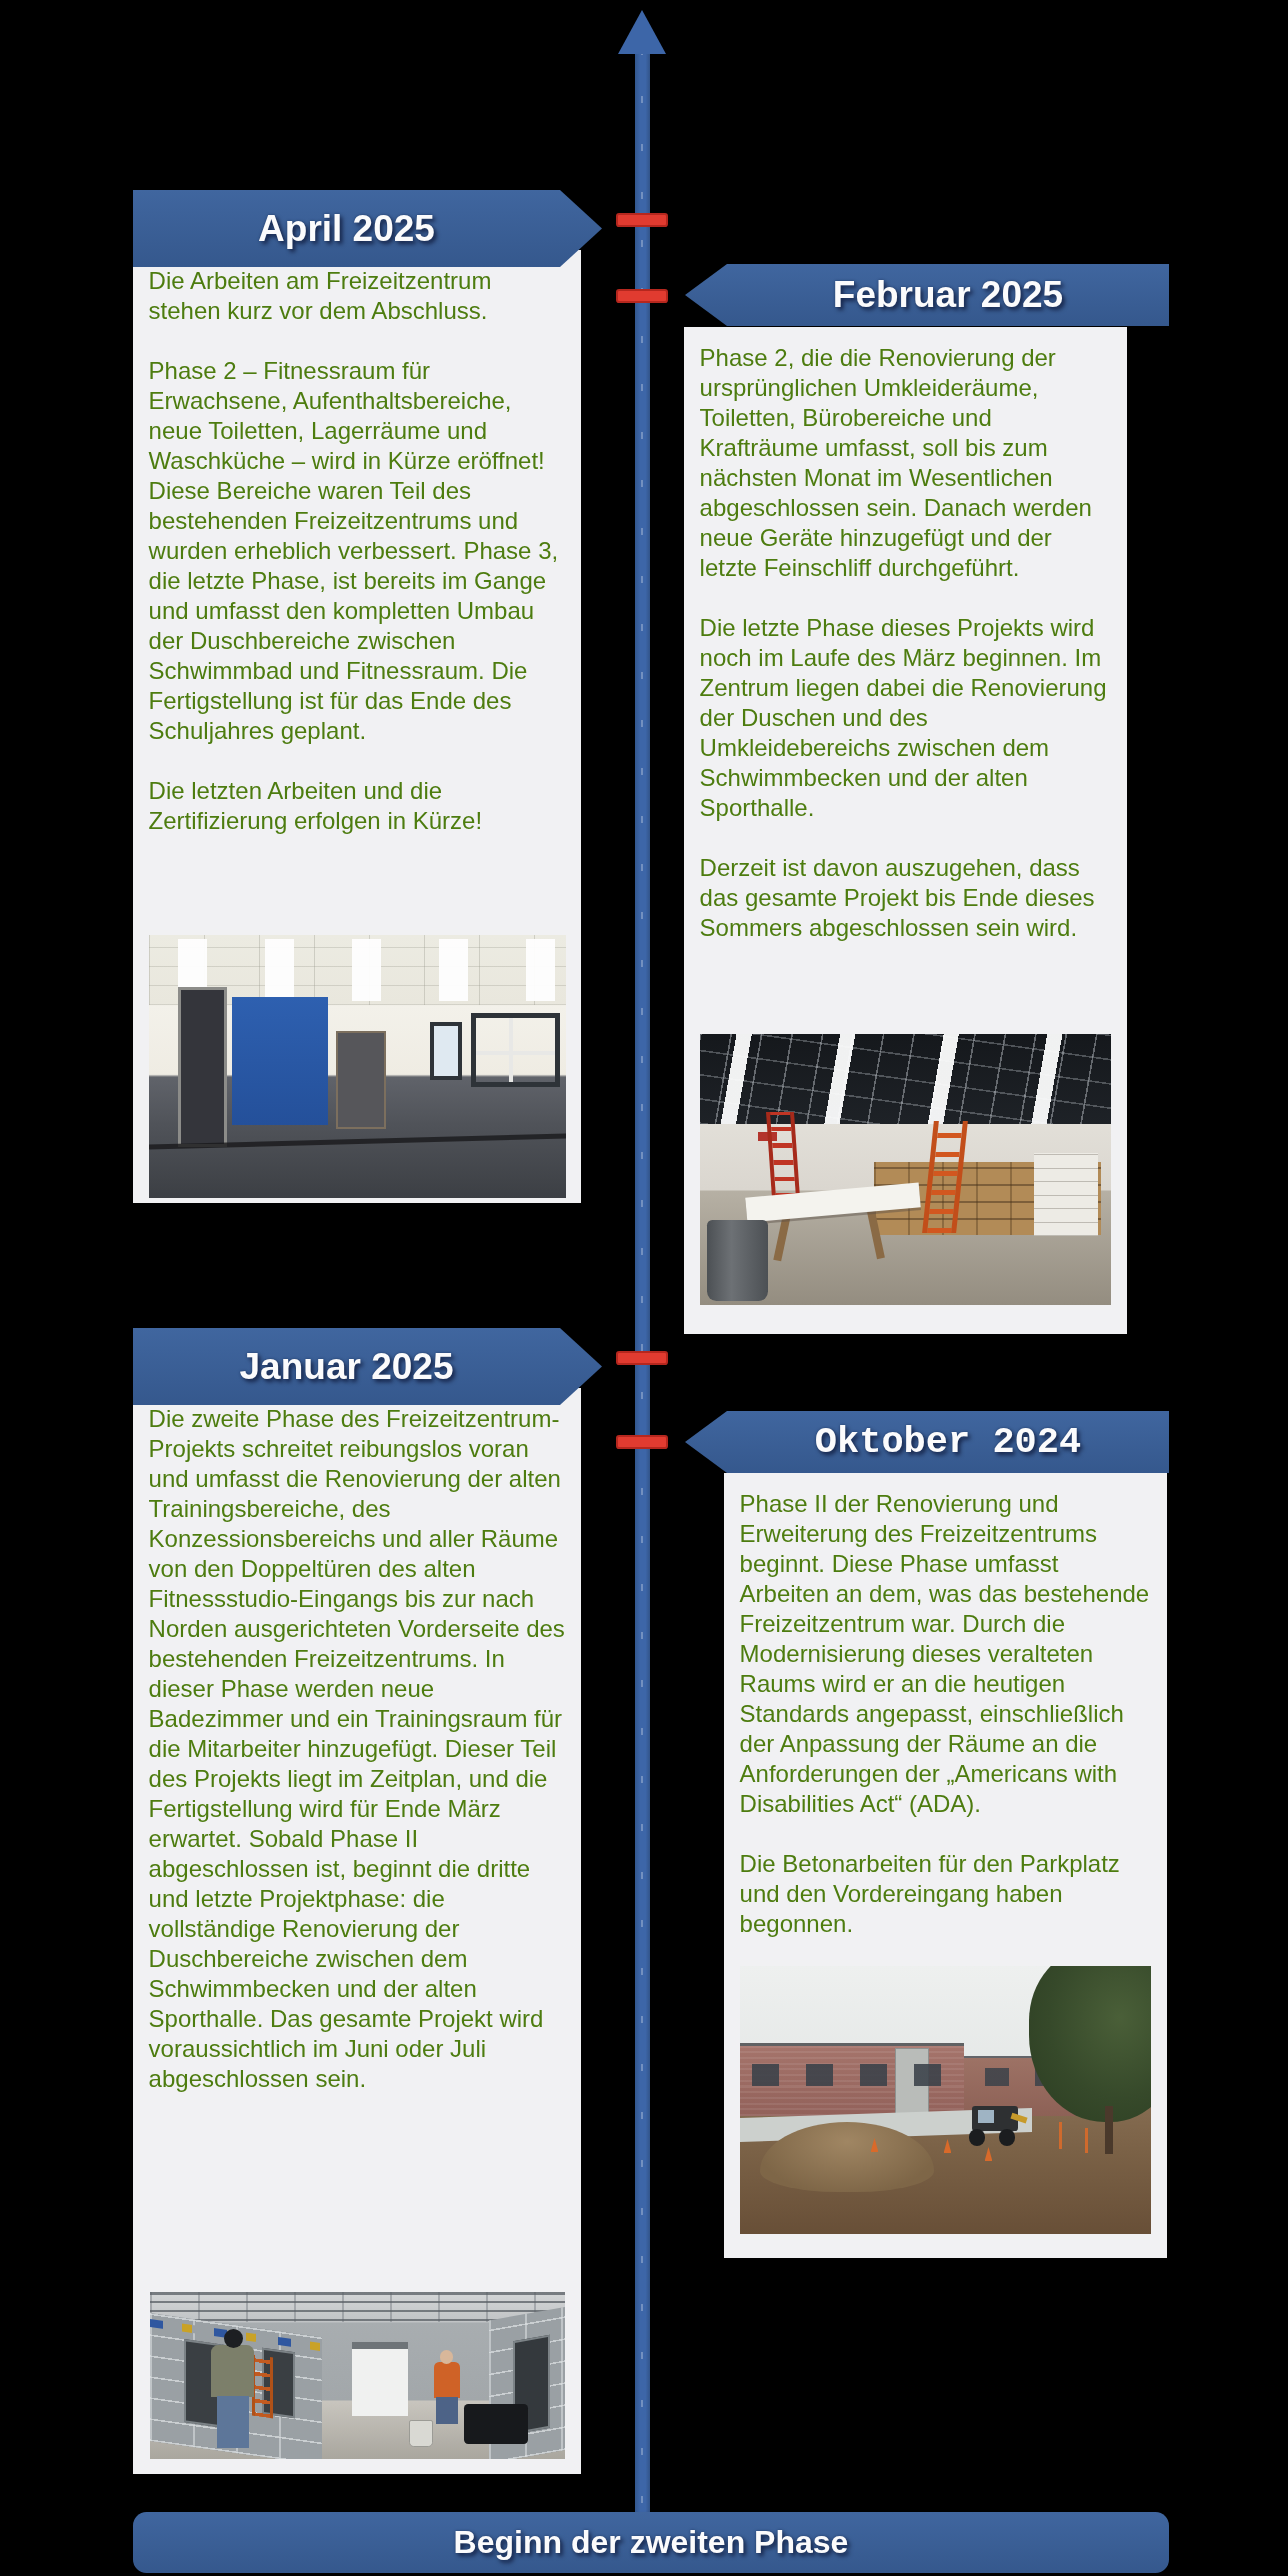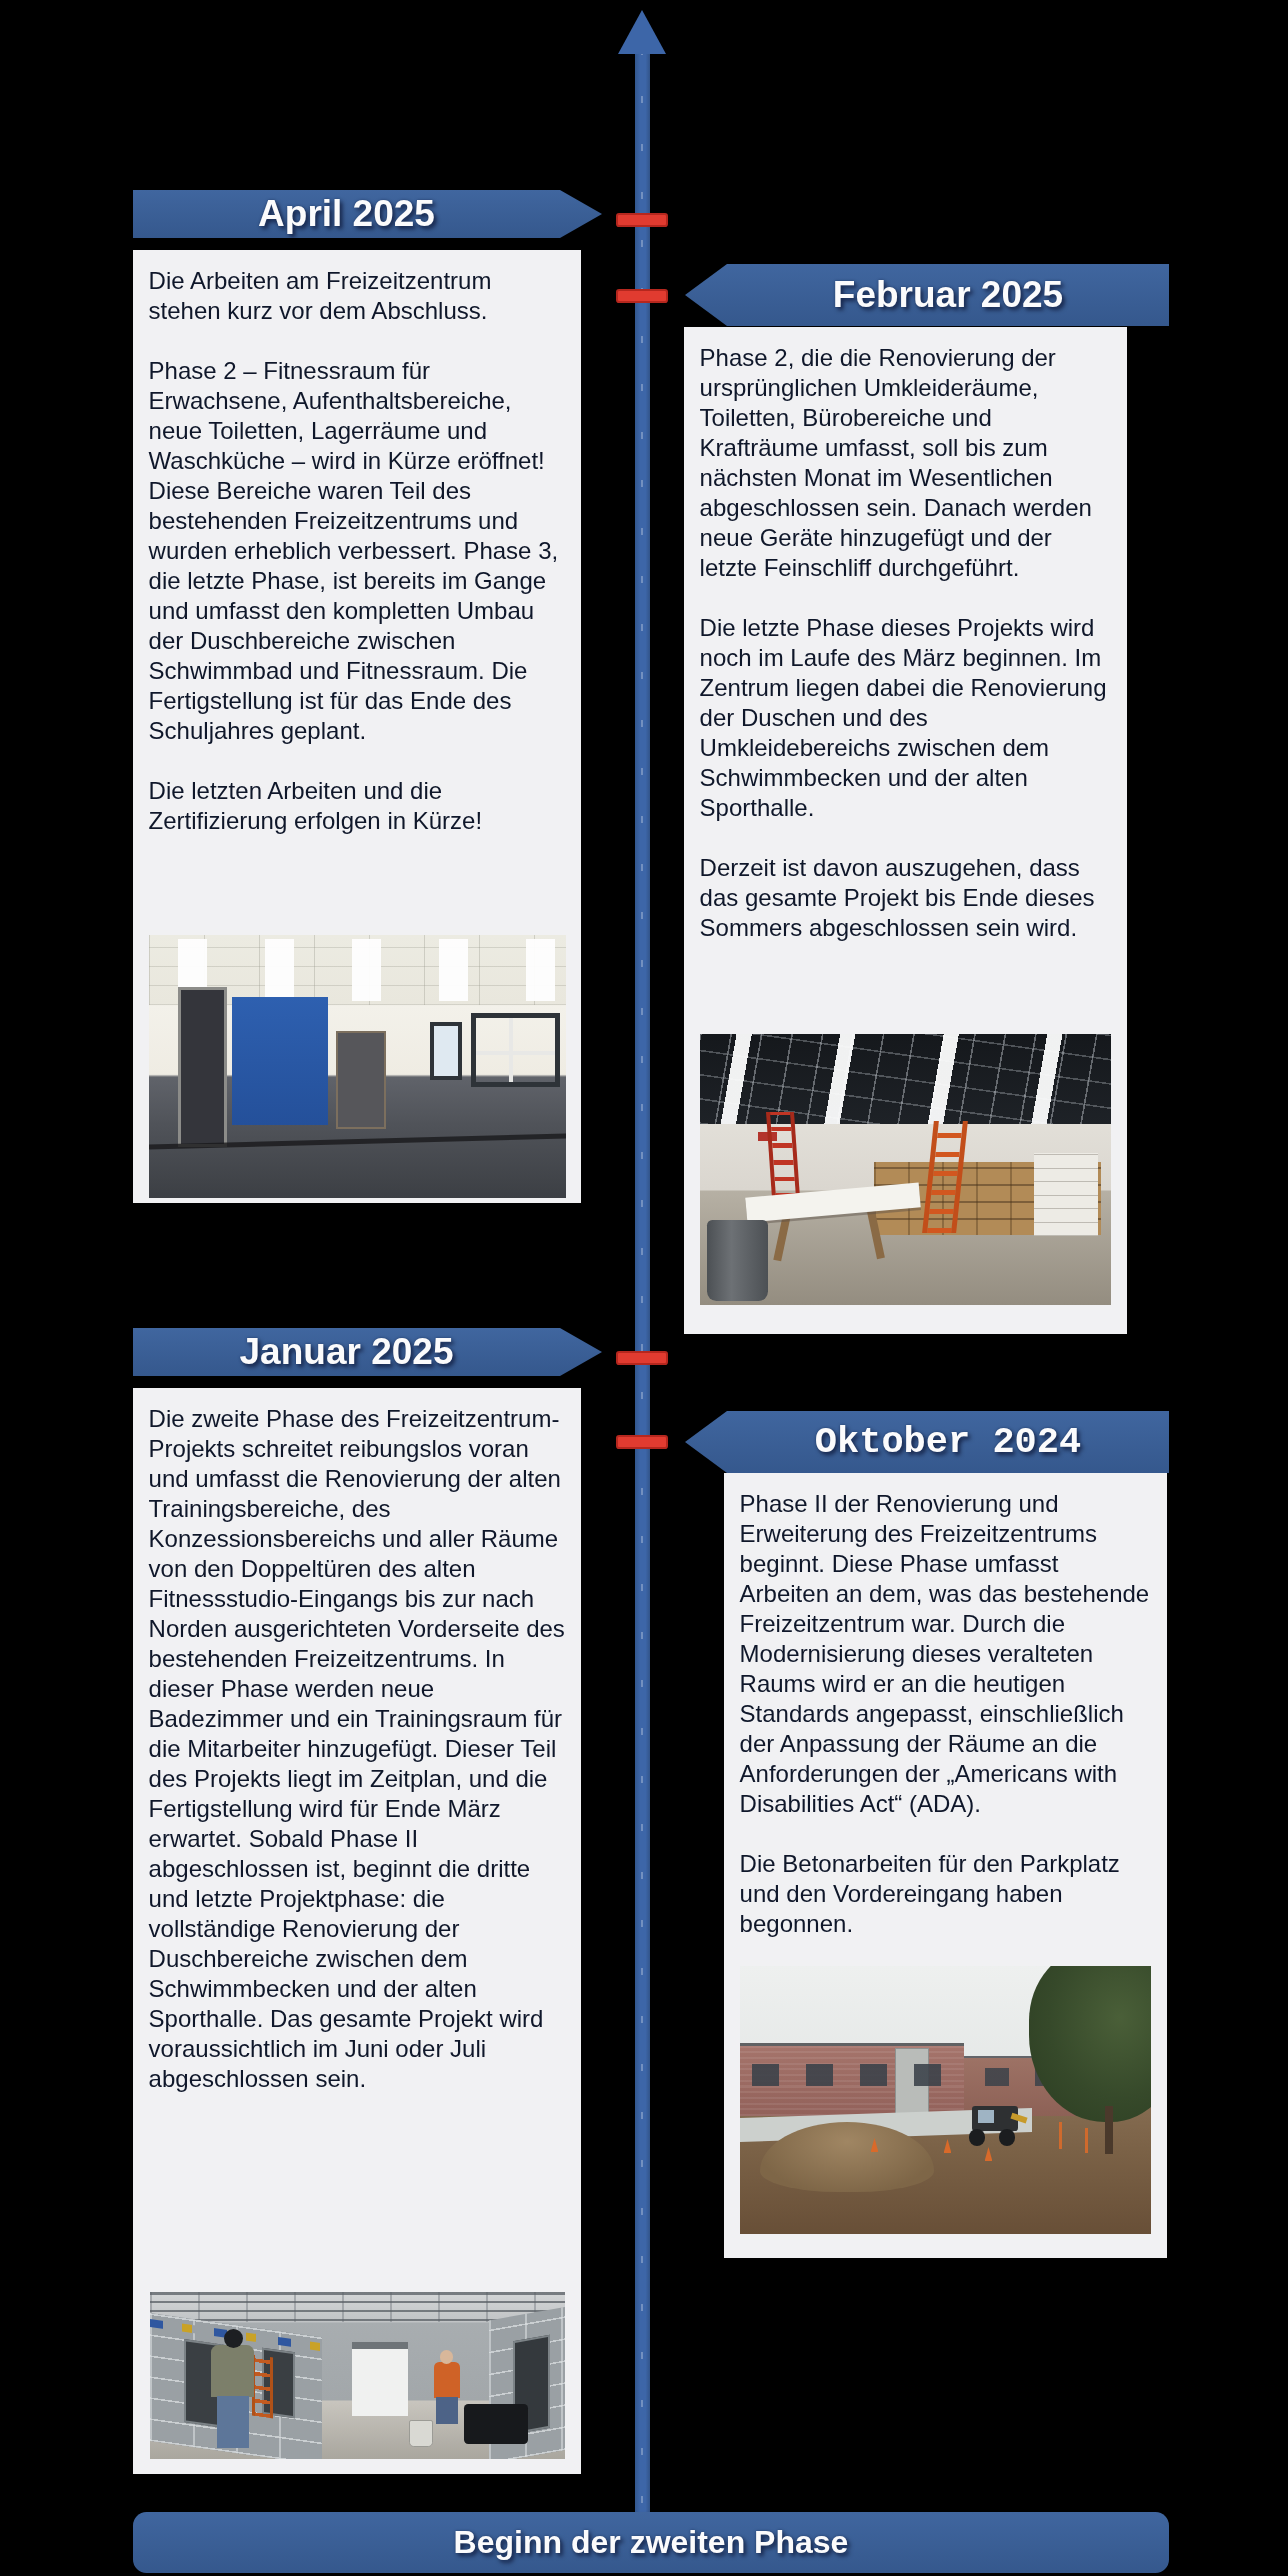--- a/index.html
+++ b/index.html
@@ -23,38 +23,38 @@
             text-shadow:0 0 2.6px rgba(25,45,85,.65), 2.6px 3.1px 4.7px rgba(0,0,25,.6); }
   .top-banner { top:89px; height:64px; }
   .bottom-banner { top:2512px; height:61px; }
   .bottom-banner span { font-size:32px; }
 
   
   .date-banner { position:absolute; display:flex; align-items:center; justify-content:center; z-index:3;
             background:linear-gradient(180deg,#40669f 0,#35588d 100%); }
   .date-banner span { color:#fbfbfc; font-weight:bold; font-size:37px;
             text-shadow:0 0 2.6px rgba(25,45,85,.65), 2.6px 3.1px 4.7px rgba(0,0,25,.6); }
-  .db-left  { left:133px; width:469px; height:48px; padding-right:42px; box-sizing:border-box;
+  .db-left  { left:133px; width:469px; height:77px; padding-right:42px; box-sizing:border-box;
             clip-path:polygon(0 0, calc(100% - 42px) 0, 100% 50%, calc(100% - 42px) 100%, 0 100%); }
   .db-right { left:685px; width:484px; height:62px; padding-left:42px; box-sizing:border-box;
             clip-path:polygon(42px 0, 100% 0, 100% 100%, 42px 100%, 0 50%); }
   .db-april   { top:190px; }
   .db-februar { top:264px; }
   .db-januar  { top:1328px; }
   .db-oktober { top:1411px;font-family:Liberation Mono, monospace; }
 
   
   .marker { position:absolute; left:616px; width:52px; height:13.5px; background:#e13b30;
             border:2.1px solid #b5271e; border-radius:3.1px; box-sizing:border-box; z-index:4; }
   .m1 { top:213px; } .m2 { top:289px; } .m3 { top:1351px; } .m4 { top:1435px; }
 
   
   .card { position:absolute; background:#f1f1f3; z-index:2; box-sizing:border-box;
           padding:15.6px 15.6px 0 15.6px; box-shadow:5.2px 6.2px 8.3px rgba(0,0,0,.5); }
-  .card p { margin:0 0 30px 0; color:#0f172a; font-size:24px; line-height:30px; hyphens:auto; }
+  .card p { margin:0 0 30px 0; color:#4d7c0f; font-size:24px; line-height:30px; hyphens:auto; }
   .card-april   { left:133px;  top:250px;  width:448px; height:953px; }
   .card-februar { left:684px; top:327px;  width:443px; height:1007px; }
   .card-januar  { left:133px;  top:1388px; width:448px; height:1086px; }
   .card-oktober { left:724px; top:1473px; width:443px; height:785px; }
 
   
   .photo { position:absolute; overflow:hidden; }
   .photo * { position:absolute; }
 
   

